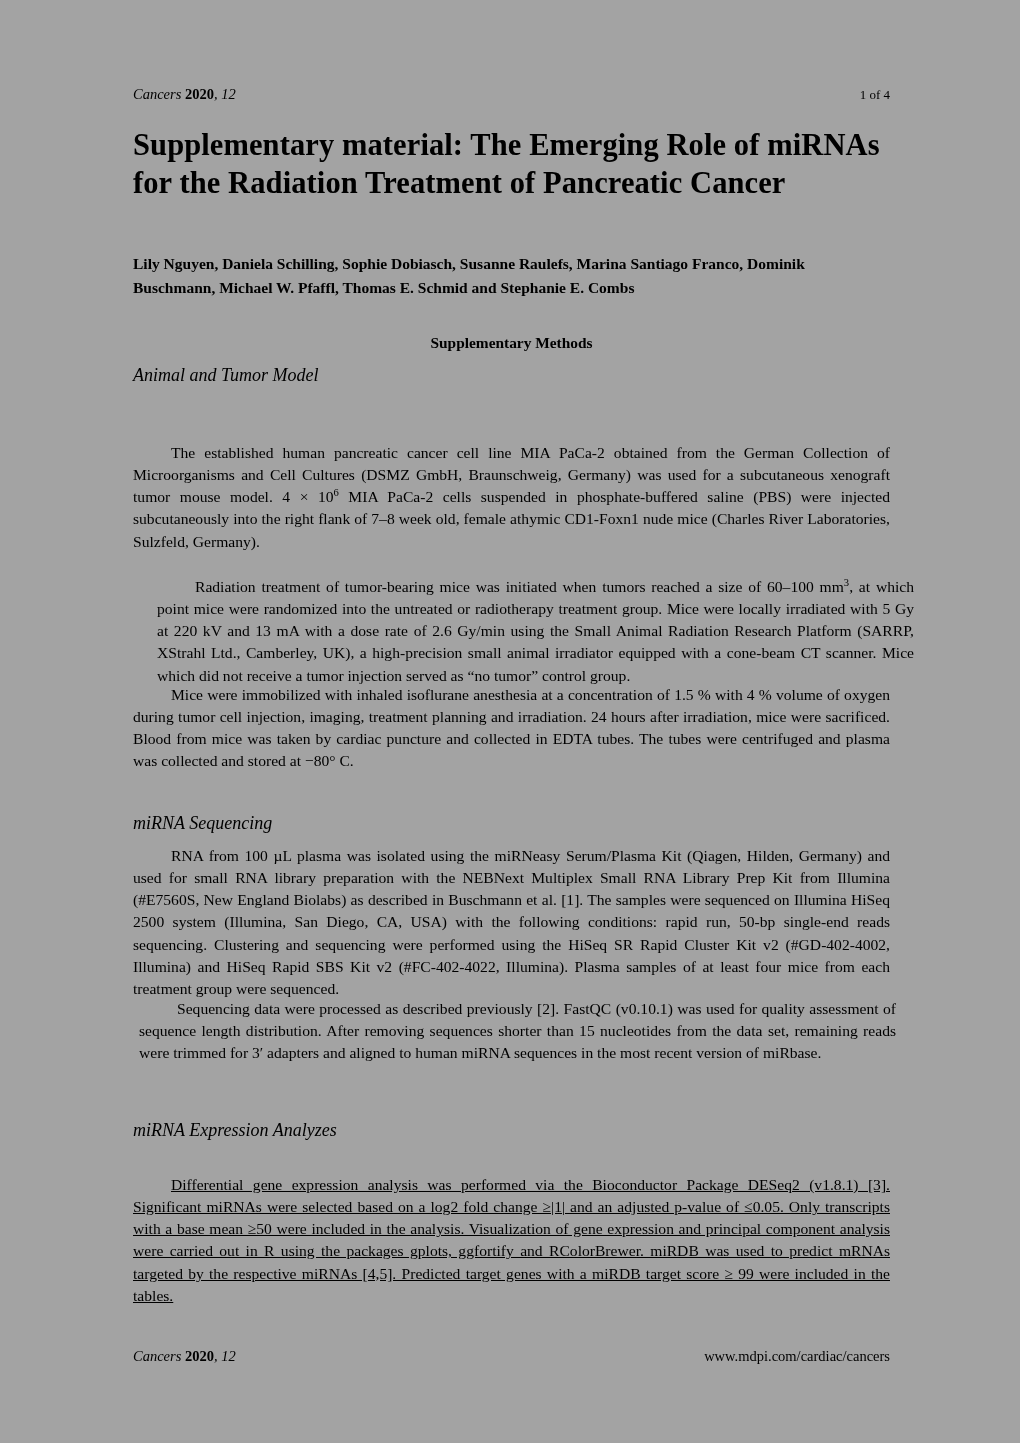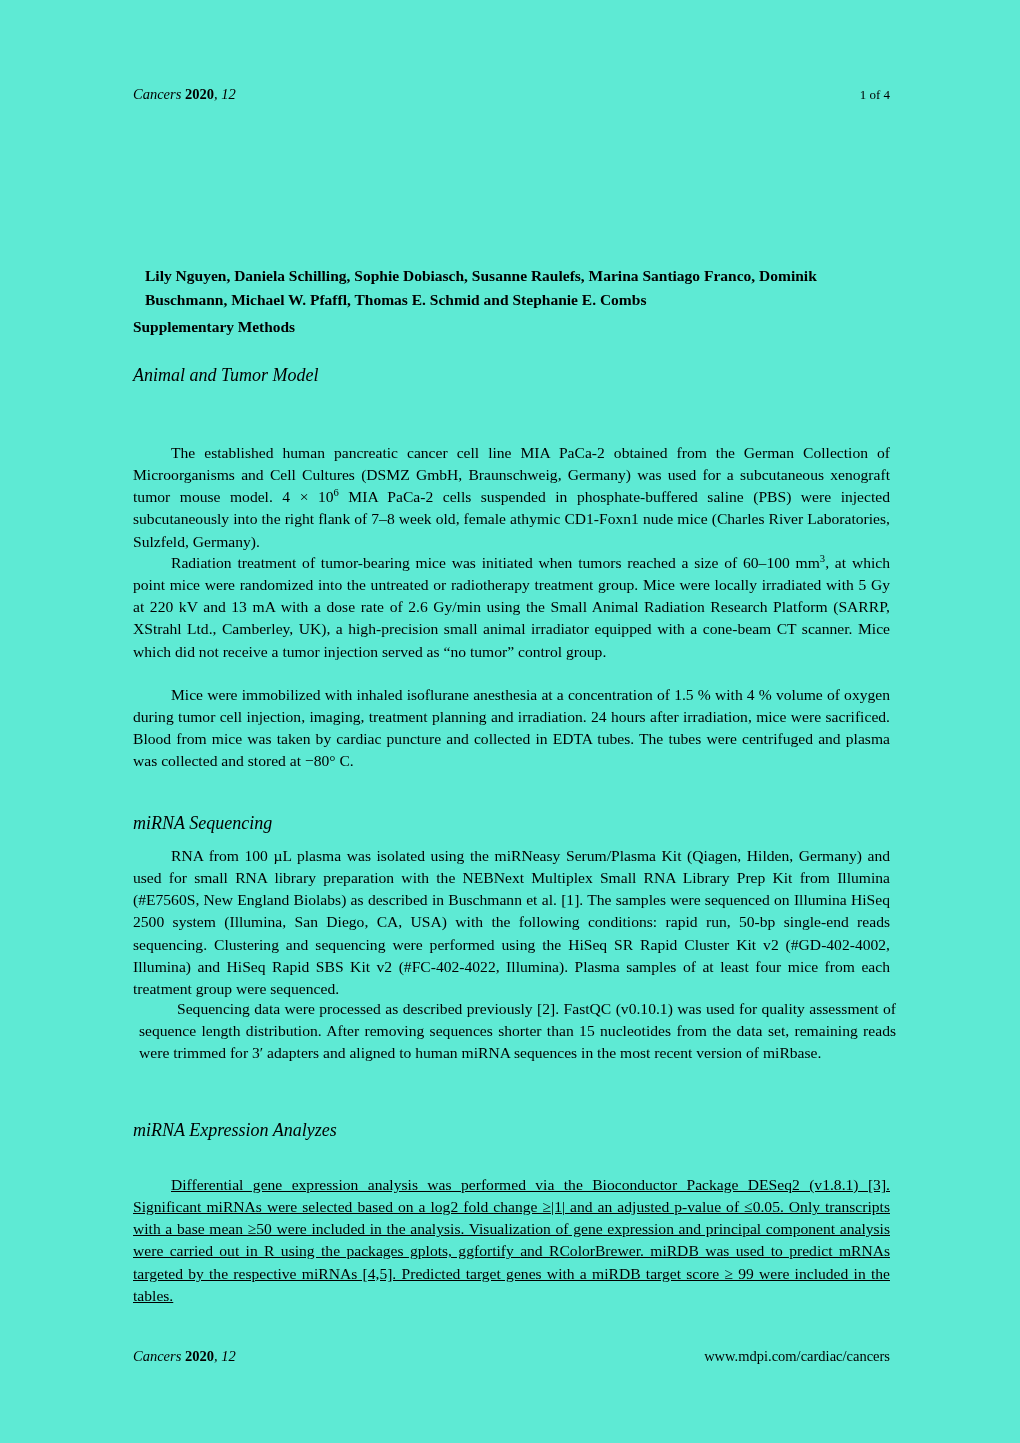--- a/index.html
+++ b/index.html
@@ -10,21 +10,21 @@
   body {
     font-family: "Liberation Serif", "DejaVu Serif", serif;
     color: #000000;
     -webkit-font-smoothing: antialiased;
   }
   .page {
     position: relative;
     width: 1020px;
     height: 1443px;
     margin: 0 auto;
-    background: #5eead4;
+    background: #a3a3a3;
     overflow: hidden;
     box-sizing: border-box;
   }
 
   
   .running-head {
     position: absolute;
     left: 133px;
     top: 86px;
     width: 757px;
@@ -54,29 +54,30 @@
 
   
   .authors {
     position: absolute;
     left: 133px;
     top: 252px;
     width: 757px;
     font-size: 15.5px;
     font-weight: bold;
     line-height: 1.54;
-    margin: 12px;
+    margin: 0;
   }
 
   
   .h-section {
     font-size: 15.4px;
     font-weight: bold;
-    margin: 0;
+    margin: 16px;
     line-height: 1.3;
+    text-align: center;
   }
   .h-sub {
     font-size: 18px;
     font-style: italic;
     font-weight: normal;
     margin: 0;
     line-height: 1.3;
   }
 
   
@@ -113,37 +114,38 @@
 </head>
 <body>
 
 <div class="page">
 
   <div class="running-head">
     <div class="rh-left"><span>Cancers</span> <span class="vol">2020</span>, <span class="issue">12</span></div>
     <div class="rh-right">1 of 4</div>
   </div>
 
+  <h1 class="doc-title">Supplementary material: The Emerging Role of miRNAs for the Radiation Treatment of Pancreatic Cancer</h1>
 
   <p class="authors">Lily Nguyen, Daniela Schilling, Sophie Dobiasch, Susanne Raulefs, Marina Santiago Franco, Dominik Buschmann, Michael W. Pfaffl, Thomas E. Schmid and Stephanie E. Combs</p>
 
   <div class="blk" style="top:317px;">
     <h2 class="h-section">Supplementary Methods</h2>
   </div>
 
   <div class="blk" style="top:364px;">
     <h3 class="h-sub">Animal and Tumor Model</h3>
   </div>
 
 
   <div class="blk" style="top:442px;">
     <p class="body indent"><span>The established human pancreatic cancer cell line MIA PaCa-2 obtained from the German Collection of Microorganisms and Cell Cultures (DSMZ GmbH, Braunschweig, Germany) was used for a subcutaneous xenograft tumor mouse model. 4 × 10</span><sup>6</sup><span> MIA PaCa-2 cells suspended in phosphate-buffered saline (PBS) were injected subcutaneously into the right flank of 7–8 week old, female athymic CD1-Foxn1 nude mice (Charles River Laboratories, Sulzfeld, Germany).</span></p>
   </div>
 
-  <div class="blk" style="top:552px;">
+  <div class="blk" style="top:576px;margin-left:24px;">
     <p class="body indent"><span>Radiation treatment of tumor-bearing mice was initiated when tumors reached a size of 60–100 mm</span><sup>3</sup><span>, at which point mice were randomized into the untreated or radiotherapy treatment group. Mice were locally irradiated with 5 Gy at 220 kV and 13 mA with a dose rate of 2.6 Gy/min using the Small Animal Radiation Research Platform (SARRP, XStrahl Ltd., Camberley, UK), a high-precision small animal irradiator equipped with a cone-beam CT scanner. Mice which did not receive a tumor injection served as “no tumor” control group.</span></p>
   </div>
 
   <div class="blk" style="top:684px;">
     <p class="body indent">Mice were immobilized with inhaled isoflurane anesthesia at a concentration of 1.5 % with 4 % volume of oxygen during tumor cell injection, imaging, treatment planning and irradiation. 24 hours after irradiation, mice were sacrificed. Blood from mice was taken by cardiac puncture and collected in EDTA tubes. The tubes were centrifuged and plasma was collected and stored at −80° C.</p>
   </div>
 
   <div class="blk" style="top:812px;">
     <h3 class="h-sub">miRNA Sequencing</h3>
   </div>

